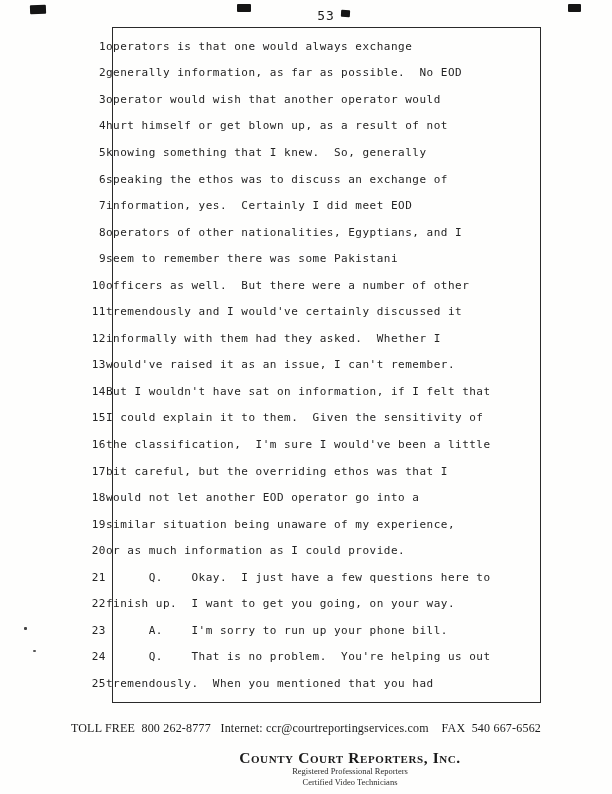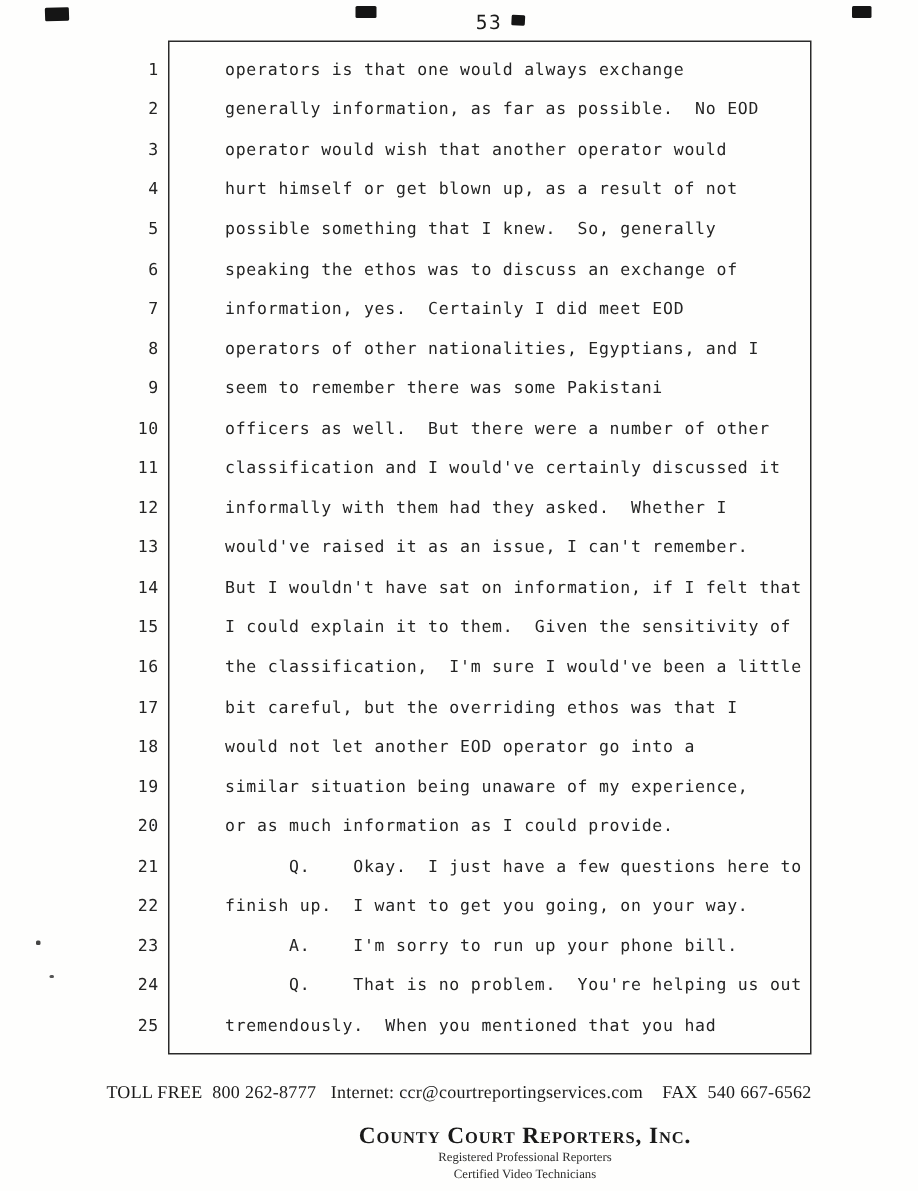--- a/index.html
+++ b/index.html
@@ -26,21 +26,21 @@
     position:absolute; left:112px; top:27px; width:429px; height:676px;
     border:1.3px solid #2a2a2a;
   }
   .rows { position:absolute; left:66px; top:33px; }
   .row { display:flex; height:26.55px; align-items:center; }
   .lineno {
     width:40px; text-align:right; font-size:11px; color:#242424;
     letter-spacing:0.5px;
   }
   .linetext {
-    margin-left:44px; font-size:11px; letter-spacing:0.5px;
+    font-size:11px; letter-spacing:0.5px;
     white-space:pre; color:#242424;
   }
 
   .company-block {
     position:absolute; left:90px; top:705px; width:520px; text-align:center;
     font-family:"Liberation Serif", serif; color:#1a1a1a;
   }
   .company {
     font-variant:small-caps; font-size:15.5px; letter-spacing:0.6px;
     font-weight:700; line-height:17px;margin-top:44px;
@@ -82,21 +82,21 @@
     <div class="row">
         <span class="lineno">3</span>
         <span class="linetext">operator would wish that another operator would</span>
       </div>
     <div class="row">
         <span class="lineno">4</span>
         <span class="linetext">hurt himself or get blown up, as a result of not</span>
       </div>
     <div class="row">
         <span class="lineno">5</span>
-        <span class="linetext">possible something that I knew.  So, generally</span>
+        <span class="linetext">knowing something that I knew.  So, generally</span>
       </div>
     <div class="row">
         <span class="lineno">6</span>
         <span class="linetext">speaking the ethos was to discuss an exchange of</span>
       </div>
     <div class="row">
         <span class="lineno">7</span>
         <span class="linetext">information, yes.  Certainly I did meet EOD</span>
       </div>
     <div class="row">
@@ -106,21 +106,21 @@
     <div class="row">
         <span class="lineno">9</span>
         <span class="linetext">seem to remember there was some Pakistani</span>
       </div>
     <div class="row">
         <span class="lineno">10</span>
         <span class="linetext">officers as well.  But there were a number of other</span>
       </div>
     <div class="row">
         <span class="lineno">11</span>
-        <span class="linetext">classification and I would've certainly discussed it</span>
+        <span class="linetext">tremendously and I would've certainly discussed it</span>
       </div>
     <div class="row">
         <span class="lineno">12</span>
         <span class="linetext">informally with them had they asked.  Whether I</span>
       </div>
     <div class="row">
         <span class="lineno">13</span>
         <span class="linetext">would've raised it as an issue, I can't remember.</span>
       </div>
     <div class="row">

